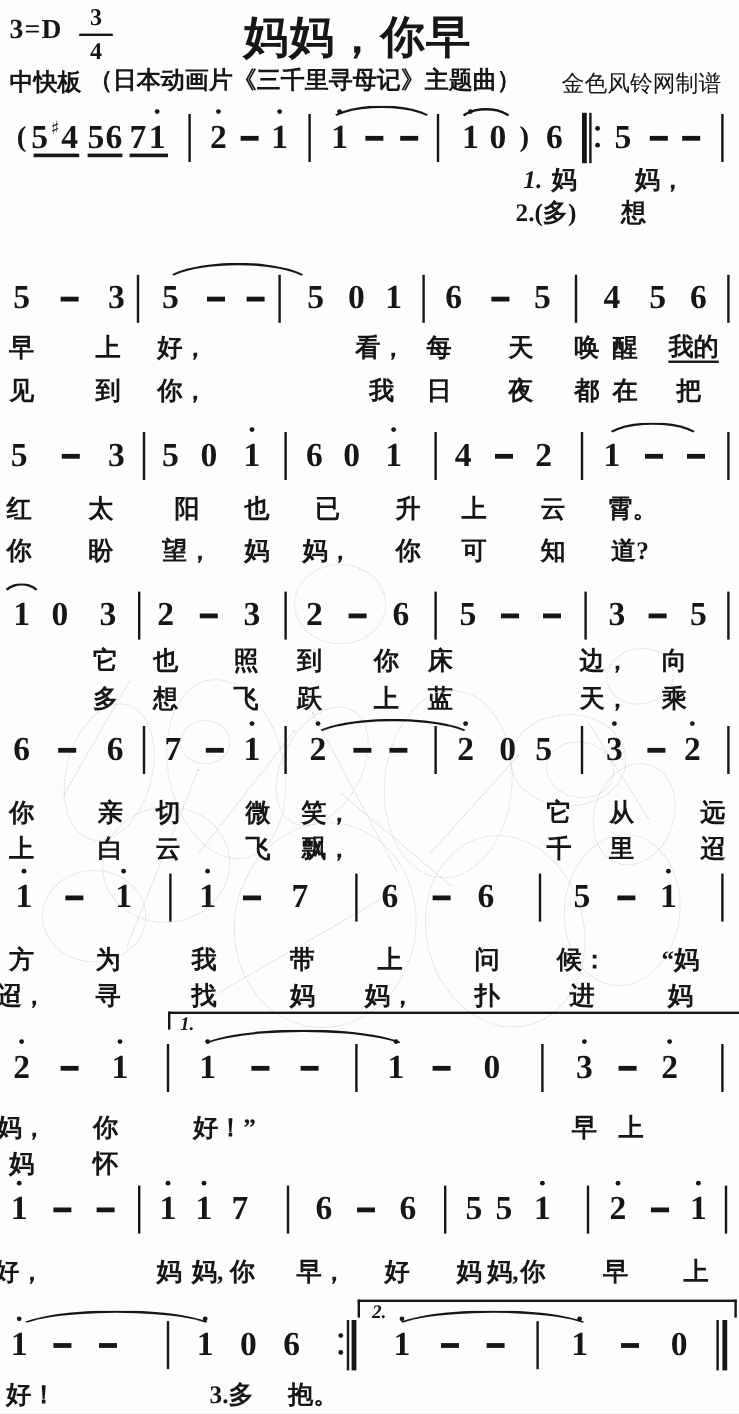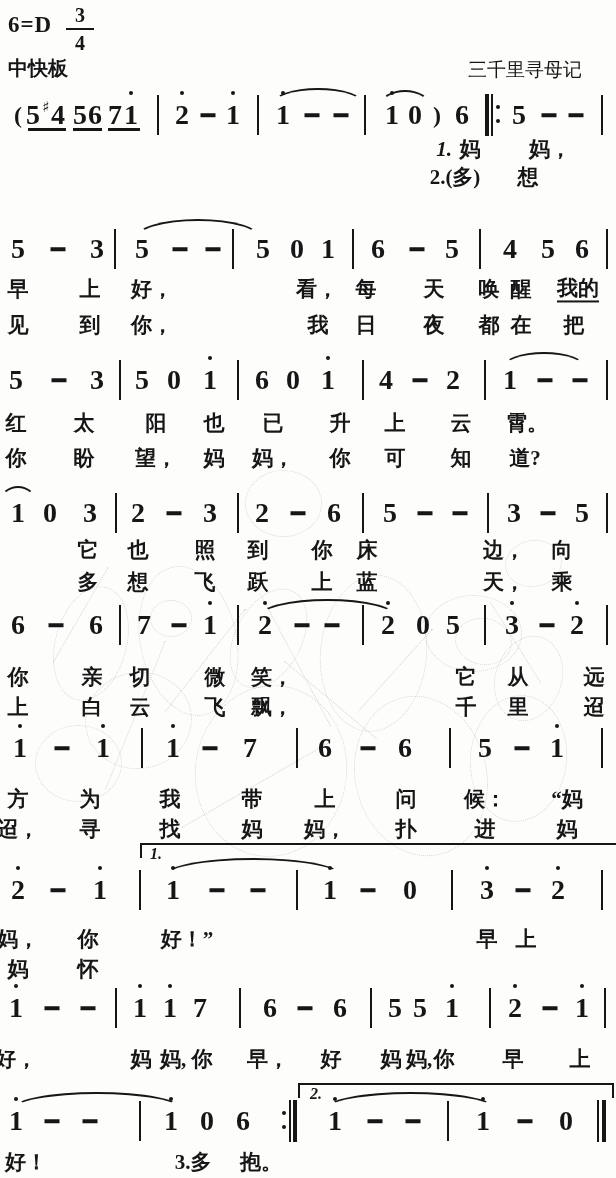--- a/index.html
+++ b/index.html
@@ -42,30 +42,32 @@
   .lyr.it{font-style:italic;}
   
   .wm{position:absolute;opacity:.45;pointer-events:none;}
   .wm-e{border:1.5px dotted #a8a8a8;border-radius:50%;}
   .wm-l{width:0;border-left:1.5px dotted #a8a8a8;}
 </style>
 </head>
 <body>
 
 <div id="page">
-  <div class="abs" id="key-sig">6=D</div>
+  <div class="abs" id="key-sig">3=D</div>
   <div class="abs" id="meter">
     <div class="num">3</div>
     <div class="frac-bar"></div>
     <div class="den">4</div>
   </div>
+  <div class="abs" id="title">妈妈，你早</div>
   <div class="abs" id="credits">
   </div>
   <div class="abs" id="tempo">中快板</div>
-  <div class="abs" id="source">三千里寻母记</div>
+  <div class="abs" id="subtitle">（日本动画片《三千里寻母记》主题曲）</div>
+  <div class="abs" id="source">金色风铃网制谱</div>
 <div class="wm wm-e" style="width: 70px; height: 115px; transform: rotate(15deg); left: 55px; top: 585px;"></div>
     <div class="wm wm-e" style="width: 95px; height: 150px; transform: rotate(-12deg); left: 140px; top: 565px;"></div>
     <div class="wm wm-e" style="width: 65px; height: 105px; transform: rotate(28deg); left: 235px; top: 585px;"></div>
     <div class="wm wm-e" style="width: 105px; height: 155px; transform: rotate(5deg); left: 320px; top: 575px;"></div>
     <div class="wm wm-e" style="width: 95px; height: 75px; transform: rotate(0deg); left: 425px; top: 595px;"></div>
     <div class="wm wm-e" style="width: 55px; height: 45px; transform: rotate(10deg); left: 455px; top: 618px;"></div>
     <div class="wm wm-e" style="width: 65px; height: 85px; transform: rotate(18deg); left: 495px; top: 635px;"></div>
     <div class="wm wm-e" style="width: 105px; height: 95px; transform: rotate(-8deg); left: 85px; top: 672px;"></div>
     <div class="wm wm-e" style="width: 150px; height: 170px; transform: rotate(8deg); left: 195px; top: 685px;"></div>
     <div class="wm wm-e" style="width: 130px; height: 160px; transform: rotate(-14deg); left: 355px; top: 695px;"></div>

